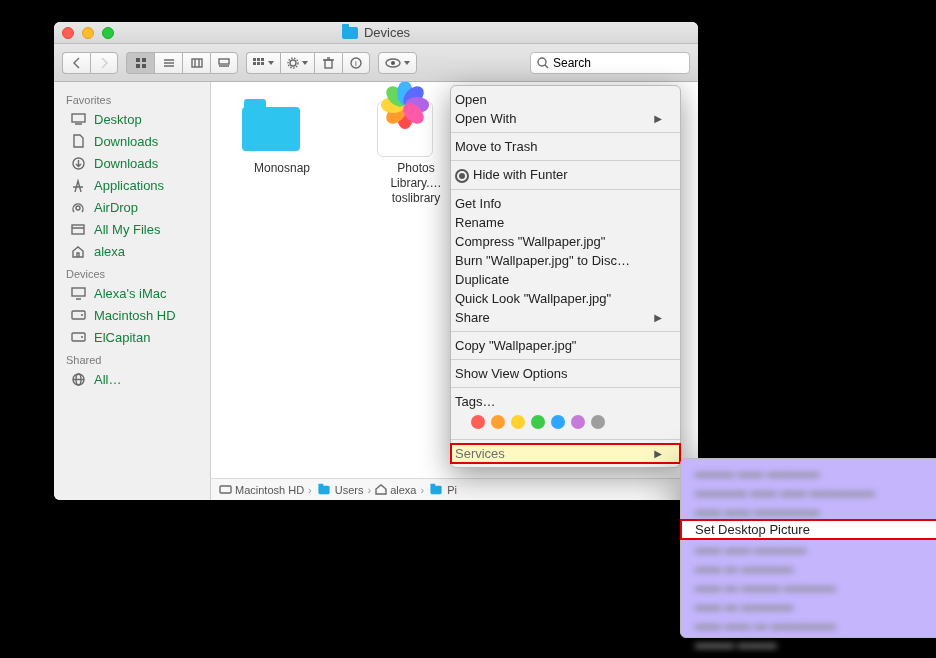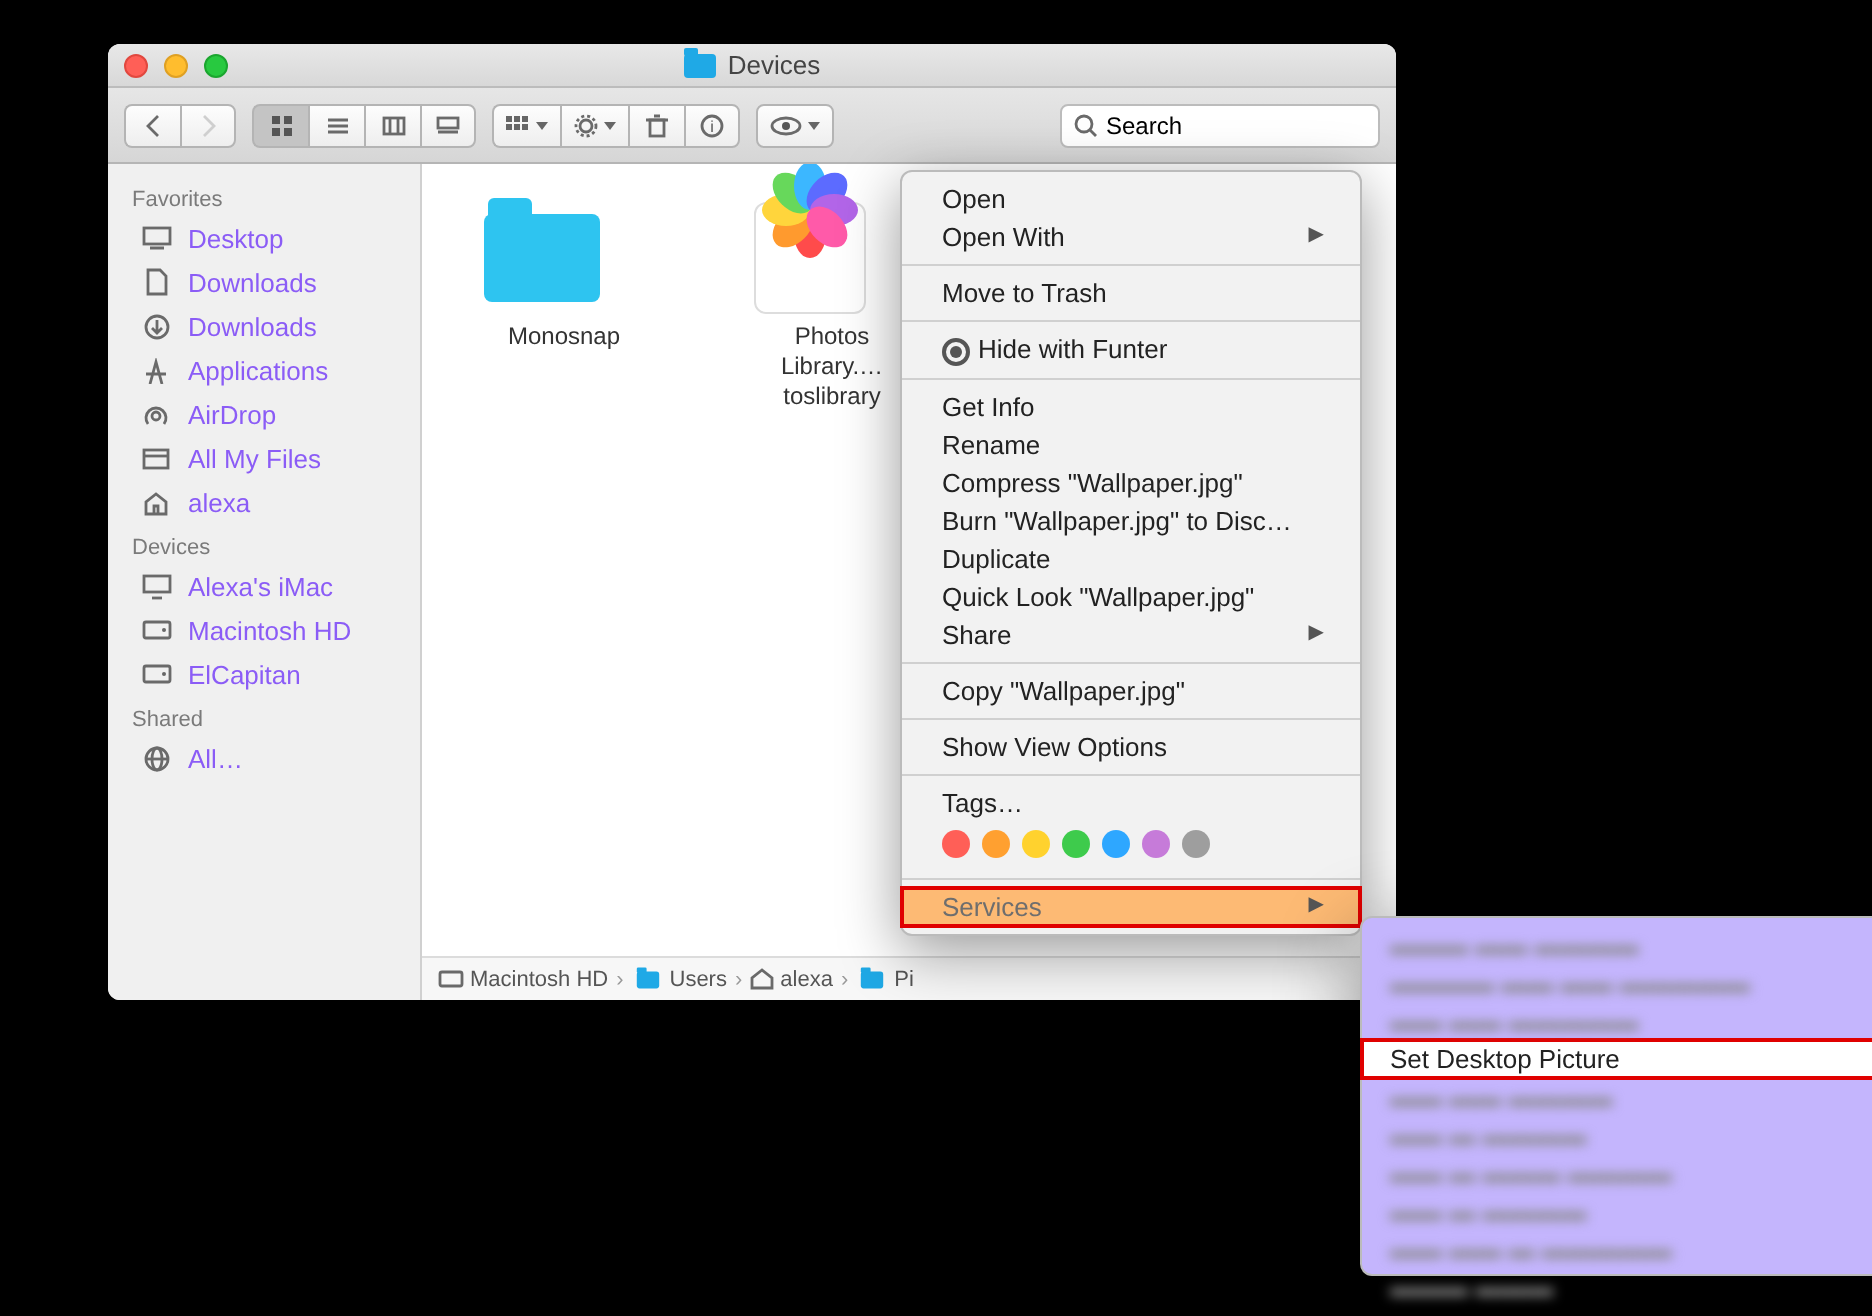--- a/index.html
+++ b/index.html
@@ -119,21 +119,21 @@
   .sb-header {
     font-size: 11px;
     color: #7a7a7a;
     padding: 6px 12px 2px;
   }
   .sb-item {
     display: flex;
     align-items: center;
     gap: 8px;
     padding: 3px 12px 3px 16px;
-    color: #8b5cf6;
+    color: #15803d;
     font-size: 13px;
   }
   .sb-icon {
     width: 16px; height: 16px;
     display: flex;
     align-items: center;
     justify-content: center;
     color: #5c5c5c;
     font-size: 13px;
   }
@@ -221,35 +221,35 @@
     top: 85px;
     width: 231px;
     background: #f2f2f2;
     border: 1px solid #bbb;
     border-radius: 6px;
     box-shadow: 0 8px 30px rgba(0,0,0,0.4);
     padding: 4px 0;
     font-size: 13px;
   }
   .ctx-item {
-    padding: 2px 18px 2px 20px;
-    display: flex;
-    align-items: flex-start;
+    padding: 2px 18px 2px 4px;
+    display: flex;
+    align-items: center;
     justify-content: space-between;
     color: #222;
     min-height: 19px;
   }
   .ctx-item .arrow{color:#555;font-size:10px;}
   .ctx-sep {
     height: 1px;
     background: #d0d0d0;
     margin: 4px 0;
   }
   .ctx-item.highlight {
-    background: #fdba74;
+    background: #fef9c3;
     color: #6e6e6e;
   }
   .redbox {
     outline: 2px solid #e00000;
     outline-offset: -1px;
   }
   .tags-row {
     padding: 4px 18px 6px 20px;
     display: flex;
     gap: 6px;

